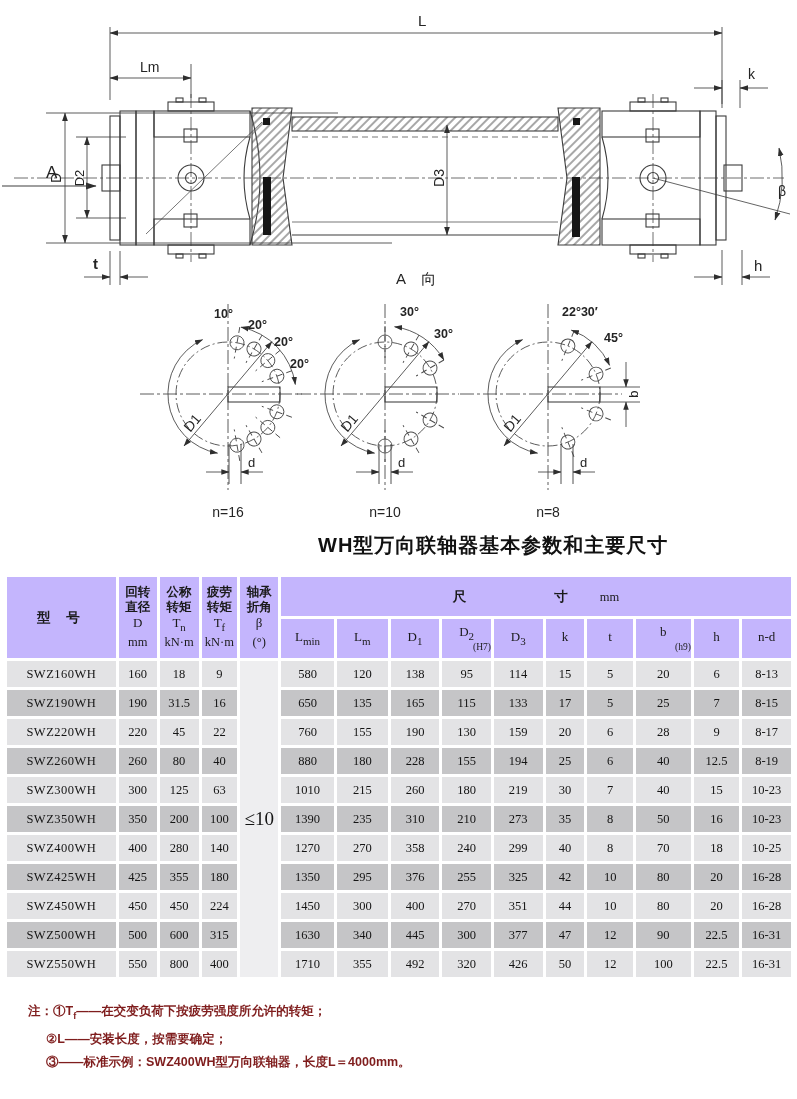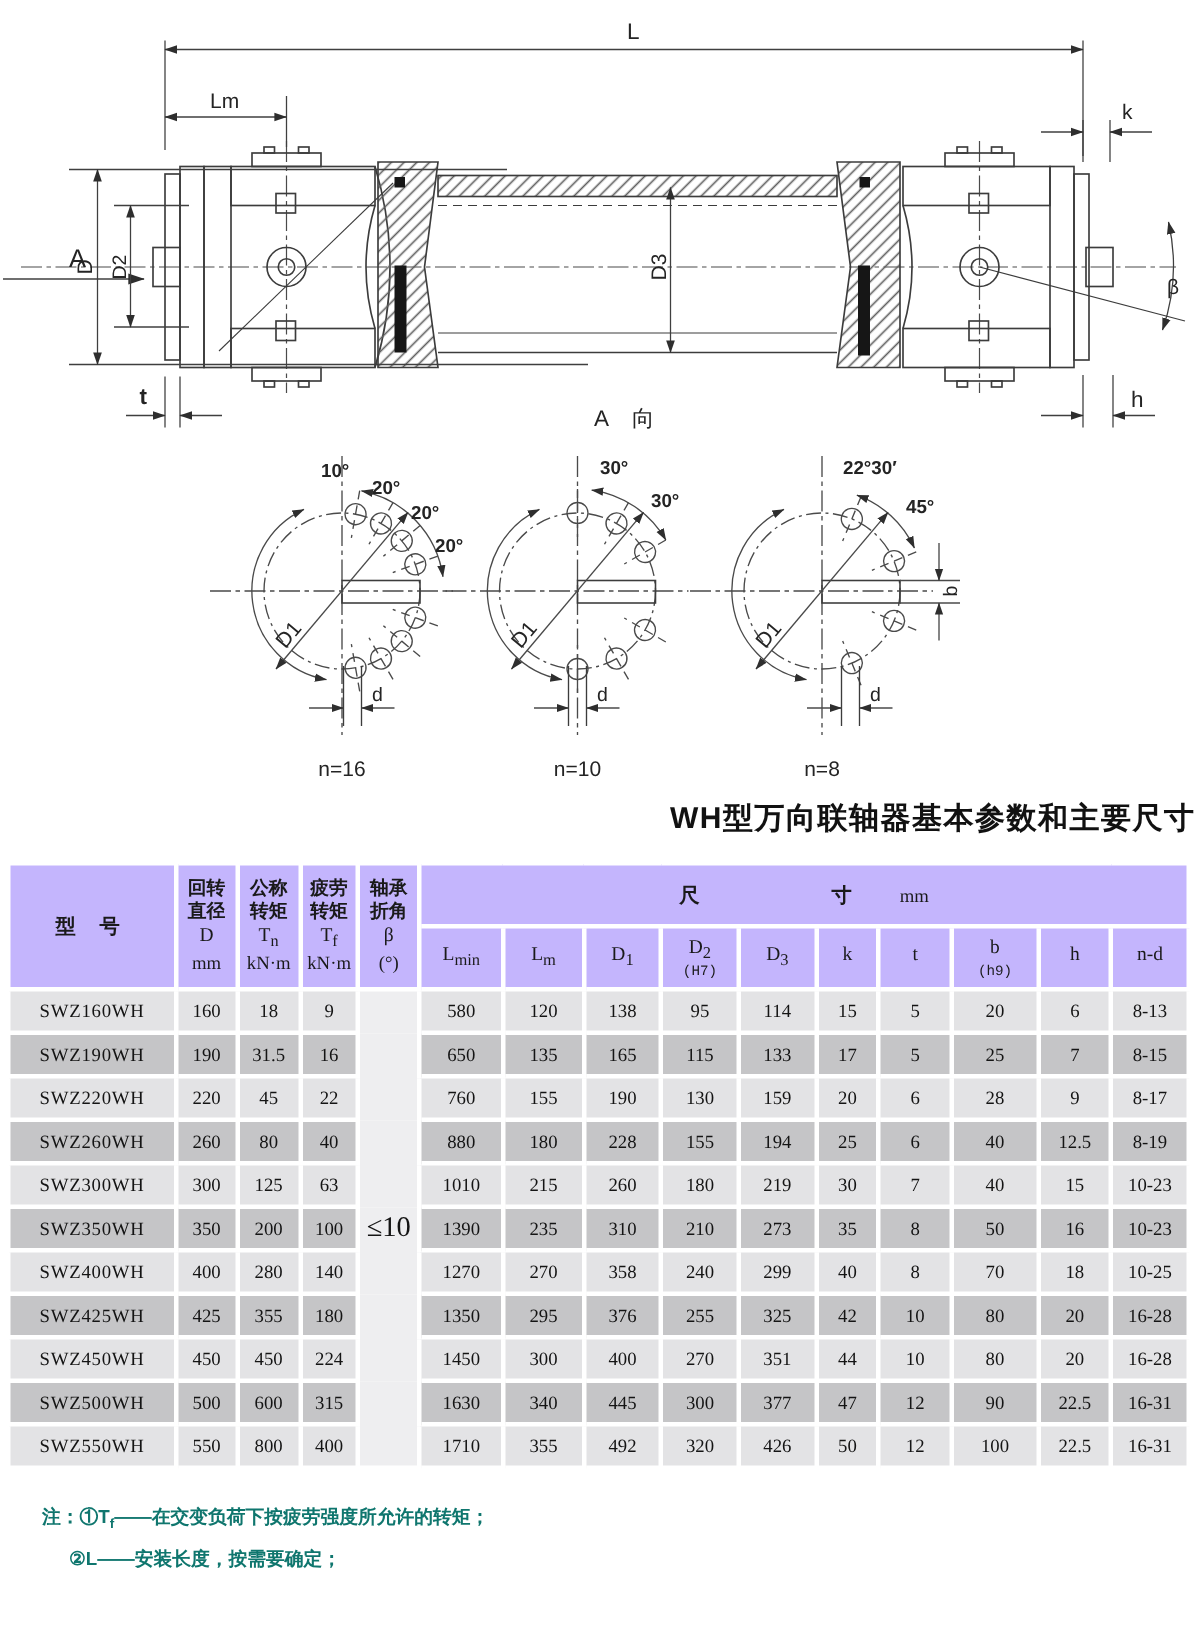--- a/index.html
+++ b/index.html
@@ -7,56 +7,56 @@
     width:797px;height:1099px;background:#fff;overflow:hidden;
     font-family:"Liberation Sans",sans-serif;color:#1a1a1a;
   }
   svg{display:block;}
   .dd{stroke-dasharray:14 3 3 3;}
   .dd2{stroke-dasharray:10 3 2 3;}
   .dsh{stroke-dasharray:6 4;}
   .sv-txt{fill:#242424;font-family:"Liberation Sans",sans-serif;}
 
   
-  .title-row{height:36px;margin:2px 0 6px 0;text-align:right;}
+  .title-row{height:36px;margin:2px 0 6px 0;}
   .title-row h1{
     margin:0 0 0 318px;font-size:20px;font-weight:bold;letter-spacing:1px;
     font-family:"Liberation Sans",sans-serif;color:#111;
   }
 
   
   .tbl-wrap{margin:2px 3px 0 4px;}
   table{border-collapse:collapse;table-layout:fixed;width:790px;}
   th,td{border:3px solid #fff;padding:0;text-align:center;vertical-align:middle;}
   thead th{background:#c4b5fd;font-size:12.5px;font-weight:bold;line-height:14px;}
   thead tr:nth-child(1){height:42px;}
   thead tr:nth-child(2){height:42px;}
   .hz{font-size:12.5px;font-weight:bold;line-height:15px;}
   .sy{font-family:"Liberation Serif",serif;font-weight:normal;font-size:13px;line-height:15px;}
   .un{font-family:"Liberation Serif",serif;font-weight:normal;font-size:12.5px;line-height:15px;}
-  .note{font-family:Liberation Mono, monospace;font-weight:normal;font-size:9.5px;line-height:10px;}
+  .note{font-family:Liberation Serif, serif;font-weight:normal;font-size:9.5px;line-height:10px;text-align:right;}
   .note:empty{display:none;}
   .th-model{font-size:13.5px;letter-spacing:6px;}
   .cun{display:flex;justify-content:center;align-items:center;font-size:13.5px;font-weight:bold;}
   .cun .g2{margin-left:88px;}
   .cun .g3{margin-left:32px;font-family:"Liberation Serif",serif;font-weight:normal;font-size:12.5px;}
   thead tr:nth-child(2) th{font-family:"Liberation Serif",serif;font-weight:normal;font-size:13px;}
   thead tr:nth-child(2) th sub{font-size:11px;}
   tbody td{
     height:26px;font-family:"Liberation Serif",serif;font-size:12.5px;color:#141414;
   }
   tbody tr:nth-child(odd) td{background:#e3e3e5;}
   tbody tr:nth-child(even) td{background:#c5c5c7;}
   tbody td:nth-child(5){background:#eeeef0 !important;border-top:0;border-bottom:0;font-size:19px;}
   tbody tr:first-child td:nth-child(5){border-top:3px solid #fff;}
   tbody tr:last-child td:nth-child(5){border-bottom:3px solid #fff;}
   tbody td:first-child{letter-spacing:0.5px;}
 
   
-  .notes{margin:20px 0 0 28px;font-size:12.5px;font-weight:600;line-height:23px;color:#0f766e;}
+  .notes{margin:20px 0 0 28px;font-size:12.5px;font-weight:600;line-height:23px;color:#7f1d1d;}
   .notes .ln2,.notes .ln3{margin-left:18px;}
   .notes .ln4{margin-left:106px;}
   .notes sub{font-size:9px;}
 </style>
 </head>
 <body>
 
 <svg width="797" height="292" viewBox="0 0 797 292">
   <defs>
     <marker id="ar" viewBox="0 0 10 10" refX="9.5" refY="5" markerWidth="10" markerHeight="10" orient="auto-start-reverse">
@@ -573,13 +573,14 @@
       <td>22.5</td>
       <td>16-31</td>
     </tr>
       </tbody>
 </table>
 </div>
 
 <div class="notes">
   <div class="ln1"><span>注：①T</span><sub>f</sub><span>——在交变负荷下按疲劳强度所允许的转矩；</span></div>
   <div class="ln2">②L——安装长度，按需要确定；</div>
+  <div class="ln3">③——标准示例：SWZ400WH型万向联轴器，长度L＝4000mm。</div>
 </div>
 
 </body></html>

